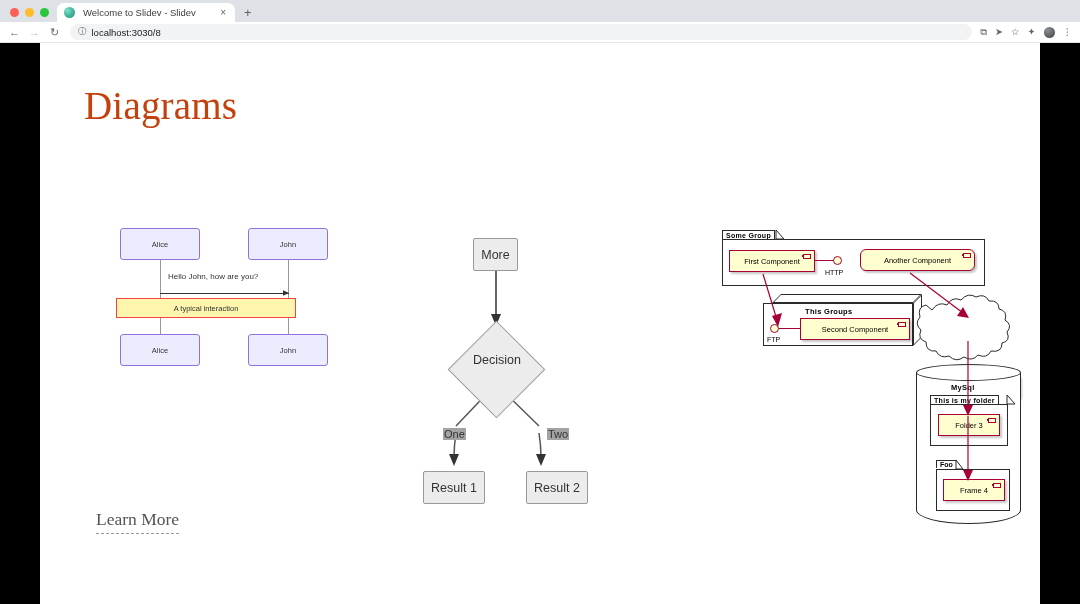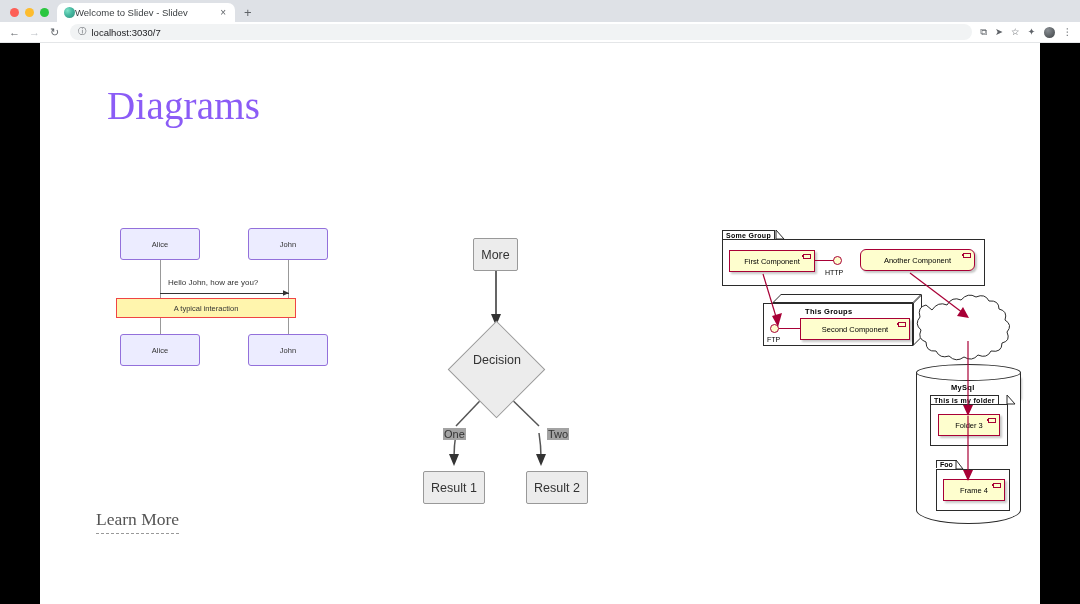--- a/index.html
+++ b/index.html
@@ -20,21 +20,21 @@
   .traffic { display: flex; gap: 6px; align-items: center;
              padding: 0 8px 5px 10px; }
   .dot { width: 9px; height: 9px; border-radius: 50%; }
   .dot.red { background: #fd5f57; }
   .dot.yellow { background: #fdbc2e; }
   .dot.green { background: #2ac63f; }
 
   .tab {
     height: 19px; min-width: 178px; background: #fff;
     border-radius: 7px 7px 0 0; display: flex; align-items: center;
-    gap: 0; padding: 0 7px; position: relative;
+    gap: 8px; padding: 0 7px; position: relative;
   }
   .favicon {
     width: 11px; height: 11px; border-radius: 50%;
     background: radial-gradient(circle at 32% 32%, #7fe3c8 0%, #46b8a0 45%, #2f8f7c 100%);
     flex: 0 0 auto;
   }
   .tab-title {
     font-size: 9.5px; color: #3c4043; white-space: nowrap;
     overflow: hidden; text-overflow: ellipsis; flex: 1;
   }
@@ -69,23 +69,23 @@
   .stage {
     position: absolute; top: 43px; left: 0; width: 1080px; height: 561px;
     background: #000;
   }
   .slide {
     position: absolute; left: 40px; top: 0; width: 1000px; height: 561px;
     background: #fff; overflow: hidden;
   }
 
   h1.title {
-    position: absolute; left: 67px; top: 40px;
+    position: absolute; left: 44px; top: 40px;
     font-family: "Liberation Serif", serif;
-    font-size: 39px; font-weight: 400; color: #8b5cf6; letter-spacing: .2px;
+    font-size: 39px; font-weight: 400; color: #c2410c; letter-spacing: .2px;
   }
   p.subtitle {
     position: absolute; left: 57px; top: 124px;
     font-family: "Liberation Serif", serif;
     font-size: 16.5px; color: #a6a6a6; letter-spacing: .1px;
   }
   a.learn {
     position: absolute; left: 56px; top: 466px;
     font-family: "Liberation Serif", serif;
     font-size: 17.5px; color: #555; text-decoration: none;
@@ -204,21 +204,21 @@
     </div>
     <span class="newtab">+</span>
   </div>
 
   <div class="chrome-bar">
     <span class="nav-btn">←</span>
     <span class="nav-btn dim">→</span>
     <span class="nav-btn">↻</span>
     <div class="omnibox">
       <span class="omni-ico">ⓘ</span>
-      <span class="omni-url">localhost:3030/7</span>
+      <span class="omni-url">localhost:3030/8</span>
     </div>
     <div class="chrome-actions">
       <span class="act">⧉</span>
       <span class="act">➤</span>
       <span class="act">☆</span>
       <span class="act">✦</span>
       <span class="avatar-ico"></span>
       <span class="act">⋮</span>
     </div>
   </div>
@@ -233,21 +233,21 @@
         <div class="lifeline" style="left:40px; top:32px; height:89px;"></div>
         <div class="lifeline" style="left:168px; top:32px; height:89px;"></div>
 
         <div class="actor" style="left:0; top:0;">
           <span>Alice</span>
         </div>
         <div class="actor" style="left:128px; top:0;">
           <span>John</span>
         </div>
 
-        <div class="seq-msg-label" style="left:48px; top:50px;">Hello John, how are you?</div>
+        <div class="seq-msg-label" style="left:48px; top:44px;">Hello John, how are you?</div>
         <div class="seq-msg-line" style="left:40px; top:65px; width:129px;"></div>
         <svg class="ovl" width="250" height="145">
           <polygon points="169,65 163,62.2 163,67.8" fill="#333"></polygon>
         </svg>
 
         <div class="seq-note" style="left:-4px; top:70px; width:180px; height:20px;">
           <span>A typical interaction</span>
         </div>
 
         <div class="actor" style="left:0; top:106px;">

